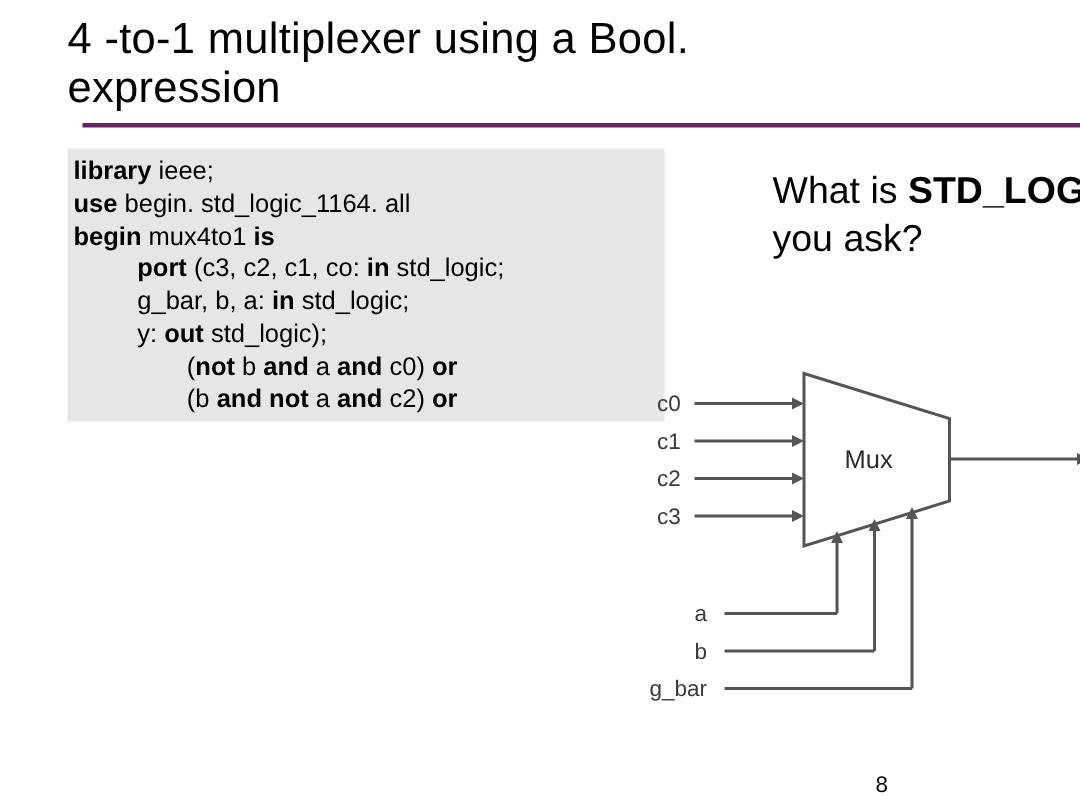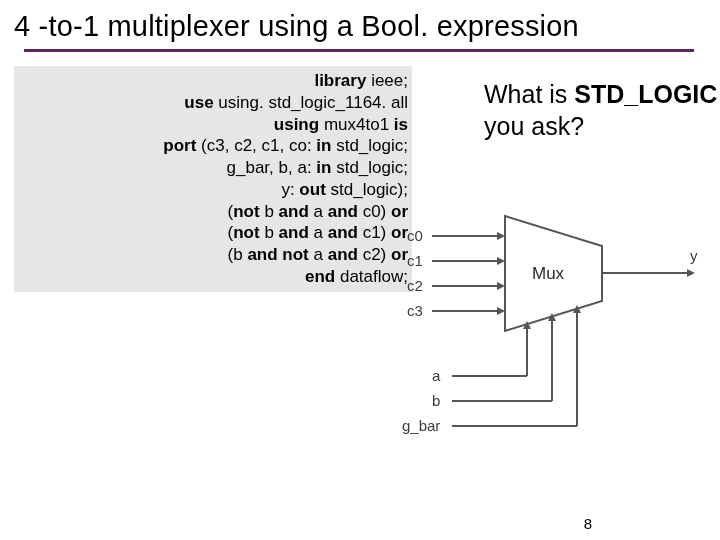--- a/index.html
+++ b/index.html
@@ -10,20 +10,21 @@
     font-family: Arial, Helvetica, sans-serif;
     background: #fff;
     color: #000;
     overflow: hidden;
   }
   .slide {
     position: relative;
     width: 604px;
     height: 540px;
     box-sizing: border-box;
+    padding-left: 31px;
   }
   .title {
     font-size: 29px;
     padding: 10px 14px 6px 14px;
     letter-spacing: 0.2px;
   }
   .rule {
     height: 3px;
     background: #642463;
     margin: 0 0 0 24px;
@@ -38,21 +39,21 @@
     left: 14px;
     top: 0;
     width: 398px;
     background: #e6e6e6;
     font-size: 17px;
     line-height: 1.28;
     padding: 4px 4px 4px 4px;
     box-sizing: border-box;
     font-family: Arial, Helvetica, sans-serif;
   }
-  .code-box .line { white-space: pre; text-align: right; }
+  .code-box .line { white-space: pre; }
   .b { font-weight: bold; }
   .side-q {
     position: absolute;
     left: 440px;
     top: 12px;
     font-size: 25px;
     line-height: 1.28;
     width: 260px;
     margin-left: 44px;
   }
@@ -79,29 +80,27 @@
 
 <div class="slide">
 
   <div class="title">4 -to-1 multiplexer using a Bool. expression</div>
   <div class="rule"></div>
 
   <div class="body-area">
 
     <div class="code-box">
       <div class="line"><span class="b">library</span><span> ieee;</span></div>
-      <div class="line"><span class="b">use</span><span> using. std_logic_1164. all</span></div>
-      <div class="line"><span class="b">using</span><span> mux4to1 </span><span class="b">is</span></div>
+      <div class="line"><span class="b">use</span><span> begin. std_logic_1164. all</span></div>
+      <div class="line"><span class="b">begin</span><span> mux4to1 </span><span class="b">is</span></div>
       <div class="line"><span class="b">         port </span><span>(c3, c2, c1, co: </span><span class="b">in</span><span> std_logic;</span></div>
       <div class="line"><span>         g_bar, b, a: </span><span class="b">in</span><span> std_logic;</span></div>
       <div class="line"><span>         y: </span><span class="b">out</span><span> std_logic);</span></div>
       <div class="line"><span>                (</span><span class="b">not </span><span>b </span><span class="b">and </span><span>a </span><span class="b">and </span><span>c0) </span><span class="b">or</span></div>
-      <div class="line"><span>                (</span><span class="b">not </span><span>b </span><span class="b">and </span><span>a </span><span class="b">and </span><span>c1) </span><span class="b">or</span></div>
       <div class="line"><span>                (b </span><span class="b">and not </span><span>a </span><span class="b">and </span><span>c2) </span><span class="b">or</span></div>
-      <div class="line"><span class="b">end </span><span>dataflow;</span></div>
     </div>
 
     <div class="side-q">
       <span>What is </span><span class="b">STD_LOGIC</span><span> you ask?</span>
     </div>
 
     <svg class="diagram" viewBox="0 0 300 250">
 
       <line x1="30" y1="30" x2="95" y2="30" stroke="#555" stroke-width="2"></line>
       <line x1="30" y1="55" x2="95" y2="55" stroke="#555" stroke-width="2"></line>

